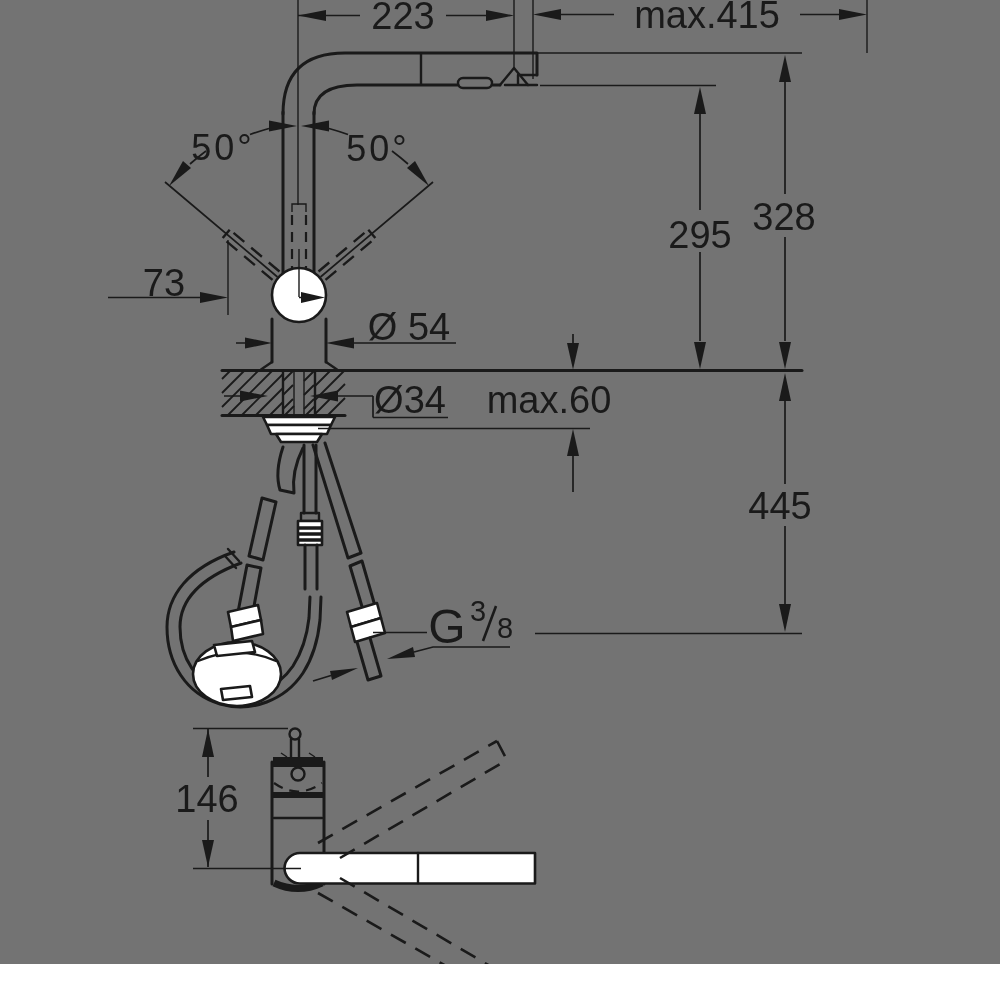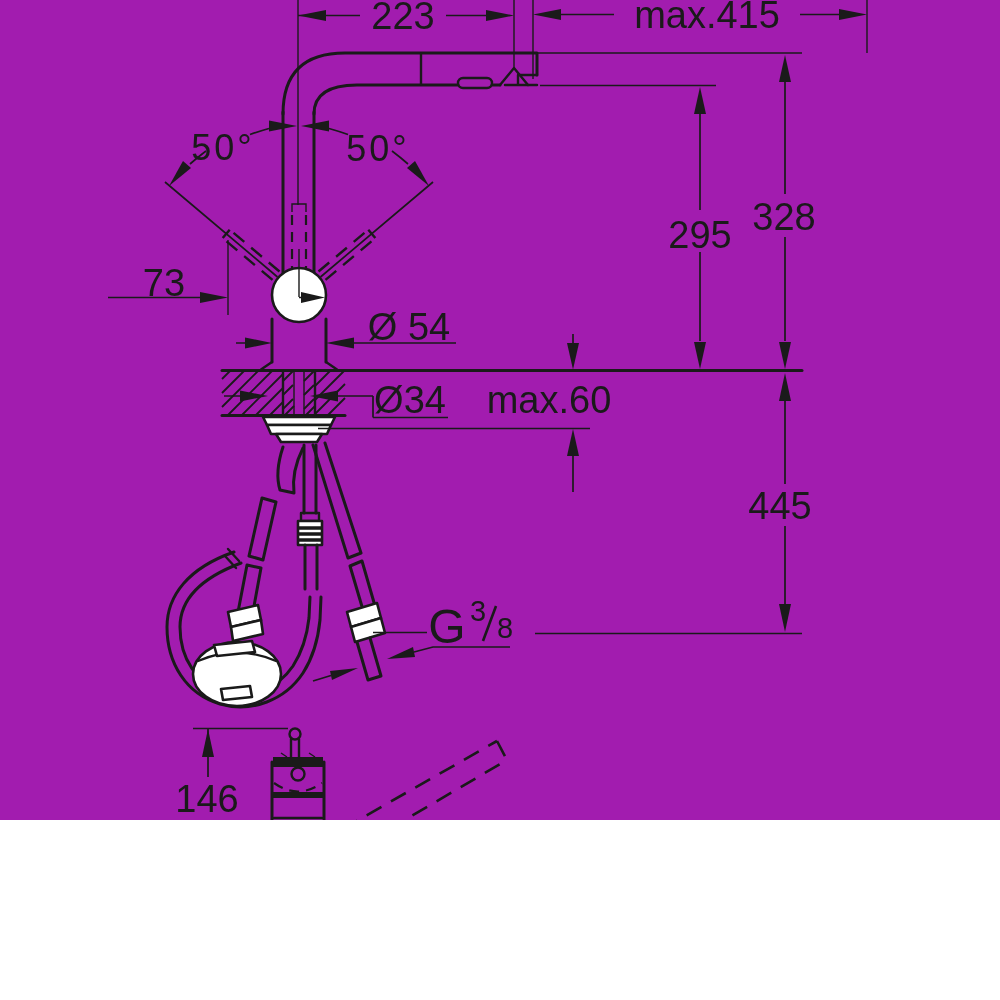--- a/index.html
+++ b/index.html
@@ -1,16 +1,16 @@
 <!DOCTYPE html>
 <html><head>
 <meta charset="utf-8">
 <style>
   html,body{margin:0;padding:0;background:#ffffff;}
-  #stage{width:1000px;height:820px;background:#a21caf;position:relative;}
+  #stage{width:1000px;height:964px;background:#737373;position:relative;}
   svg{display:block;}
   .obj{stroke:#1a1a1a;stroke-width:3;fill:none;stroke-linecap:round;stroke-linejoin:round;}
   .obj2{stroke:#1a1a1a;stroke-width:2.4;fill:none;stroke-linecap:round;stroke-linejoin:round;}
   .objw{stroke:#1a1a1a;stroke-width:2.6;fill:#ffffff;stroke-linejoin:round;}
   .thin{stroke:#1a1a1a;stroke-width:1.7;fill:none;}
   .xthin{stroke:#1a1a1a;stroke-width:1.4;fill:none;}
   .hatch{stroke:#1a1a1a;stroke-width:1.8;fill:none;}
   .arrow{fill:#1a1a1a;stroke:none;}
   .dash{stroke:#1a1a1a;stroke-width:2.4;fill:none;stroke-dasharray:14 9;}
   .dash2{stroke:#1a1a1a;stroke-width:2.2;fill:none;stroke-dasharray:10 7;}

